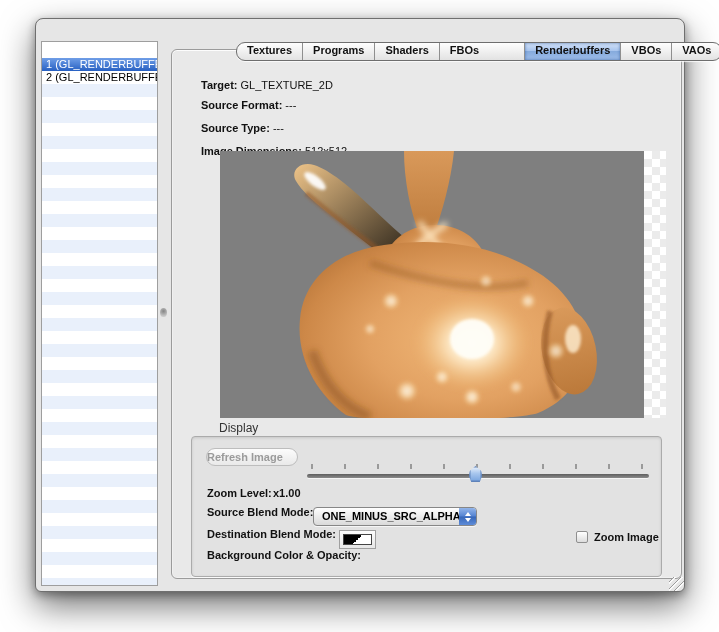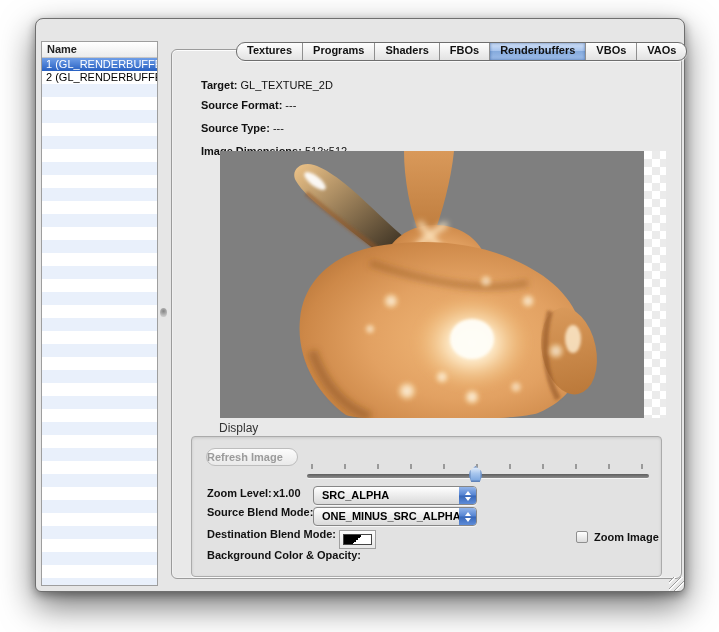--- a/index.html
+++ b/index.html
@@ -36,21 +36,21 @@
   
   .main-box{position:absolute;left:135px;top:30px;width:511px;height:530px;background:#e9e9e9;
             border:1px solid #9b9b9b;border-radius:6px;box-sizing:border-box;
             box-shadow:inset 0 1px 0 rgba(255,255,255,.85),inset 0 0 0 1px rgba(255,255,255,.35);}
   .tabs{position:absolute;left:200px;top:23px;height:17px;display:flex;z-index:5;
         border:1px solid #6e6e6e;border-radius:9px;overflow:hidden;
         background:linear-gradient(#fefefe,#e2e2e2);box-shadow:0 1px 1px rgba(255,255,255,.8);}
   .seg{padding:0 10px;font-size:11px;font-weight:600;line-height:15px;color:#111;border-left:1px solid #8f8f8f;white-space:nowrap;cursor:default;}
   .seg:first-child{border-left:none;}
   .seg.selected{background:linear-gradient(#d2e1f7,#a9c5ed 45%,#86abdd 50%,#9ebde9);
-                box-shadow:inset 0 0 3px rgba(25,70,140,.65);}
+                box-shadow:inset 0 0 3px rgba(25,70,140,.65);margin-left:35px;}
 
   
   .info-row{position:absolute;left:165px;font-size:11px;color:#111;white-space:nowrap;}
   .info-row b{font-weight:700;}
 
   
   .image-view{position:absolute;left:184px;top:132px;width:446px;height:267px;}
   .tex-area{position:absolute;left:0;top:0;width:424px;height:267px;background:#7f7f7f;overflow:hidden;}
   .checker{position:absolute;left:424px;top:0;width:22px;height:267px;background-color:#fff;
            background-image:conic-gradient(#ebebeb 25%,#ffffff 0 50%,#ebebeb 0 75%,#ffffff 0);
@@ -98,21 +98,20 @@
                background:repeating-linear-gradient(135deg,transparent 0 3px,#9a9a9a 3px 4px,rgba(255,255,255,.85) 4px 5px);}
 </style>
 </head>
 <body>
 
 <div class="stage">
   <div class="window">
 
 
     <div class="sidebar">
-      <div class="sidebar-header">Name</div>
       <div class="sidebar-list">
         <div class="side-row selected">1 (GL_RENDERBUFFE…</div>
         <div class="side-row plain">2 (GL_RENDERBUFFE…</div>
       </div>
     </div>
     <div class="splitter-dimple"></div>
 
     <div class="main-box"></div>
 
     <div class="tabs">
@@ -224,27 +223,20 @@
       <div class="tick" style="left:202px"></div>
       <div class="tick" style="left:235px"></div>
       <div class="tick" style="left:268px"></div>
       <div class="tick" style="left:301px"></div>
       <div class="tick" style="left:334px"></div>
       <div class="track"></div>
       <div class="thumb"></div>
     </div>
 
     <div class="ctl-label" style="left:171px;top:471px">Source Blend Mode:</div>
-    <div class="popup" style="top:467px">
-      <span>SRC_ALPHA</span>
-      <span class="stepper">
-        <span class="arrow-up"></span>
-        <span class="arrow-down"></span>
-      </span>
-    </div>
 
     <div class="ctl-label" style="left:171px;top:493px">Destination Blend Mode:</div>
     <div class="popup" style="top:488px">
       <span>ONE_MINUS_SRC_ALPHA</span>
       <span class="stepper">
         <span class="arrow-up"></span>
         <span class="arrow-down"></span>
       </span>
     </div>
 

